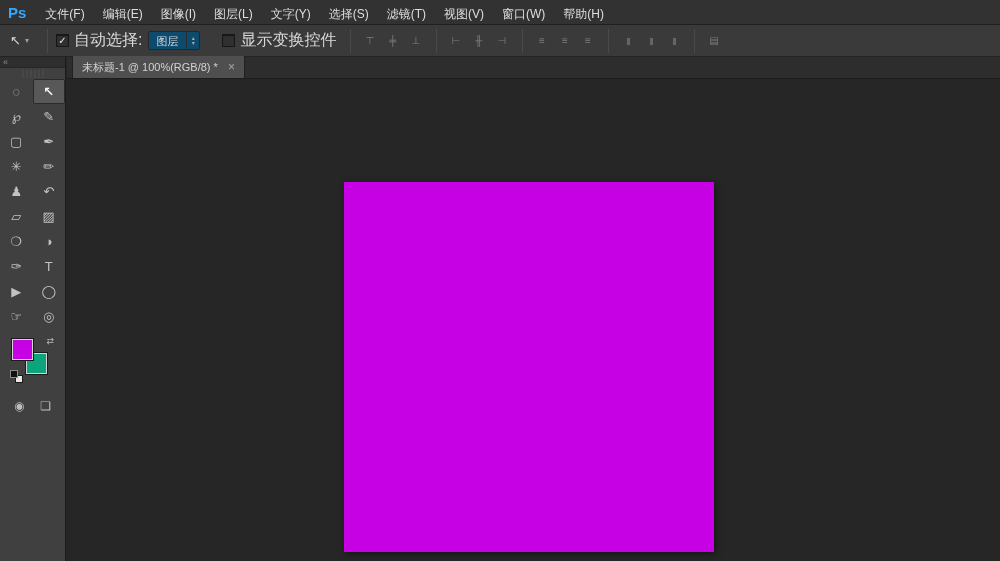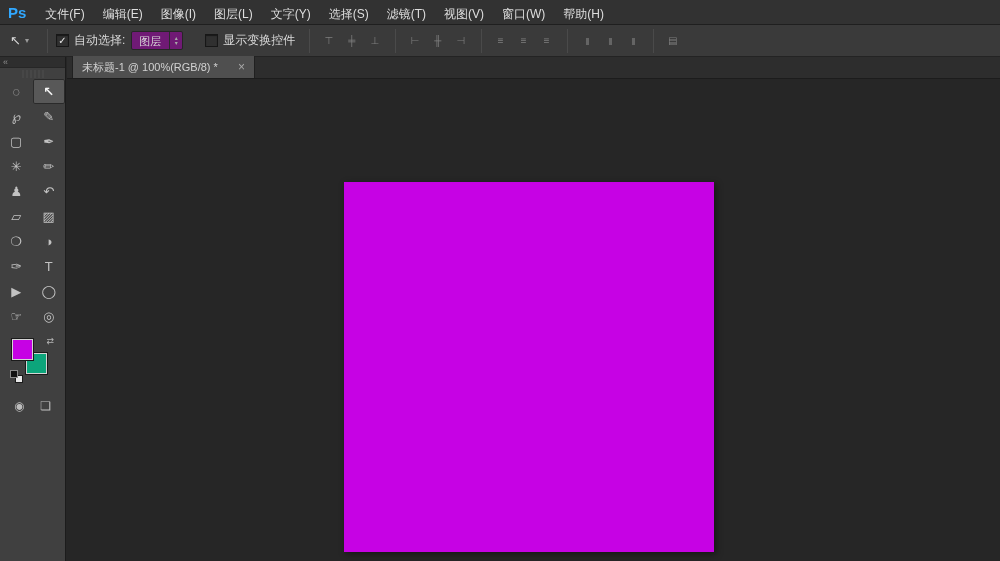--- a/index.html
+++ b/index.html
@@ -16,22 +16,22 @@
   
   .optionsbar { position:absolute; left:0; top:25px; width:1000px; height:32px;
     background:#3a3a3a; border-bottom:1px solid #232323; display:flex; align-items:center; padding-left:10px; }
   .tool-preset { display:flex; align-items:center; color:#cfcfcf; margin-right:10px; }
   .tool-preset .tp-icon { font-size:13px; color:#d8d8d8; }
   .tool-preset .tp-arrow { font-size:8px; color:#9a9a9a; margin-left:4px; }
   .opt-sep { width:1px; height:24px; background:#2b2b2b; border-right:1px solid #4a4a4a; margin:0 8px; }
   .checkbox { width:13px; height:13px; background:#303030; border:1px solid #171717;
     box-shadow:inset 0 1px 1px rgba(0,0,0,.5); color:#e8e8e8; font-size:10px; line-height:11px;
     text-align:center; margin-right:5px; }
-  .opt-label { color:#d8d8d8; font-size:12px; margin-right:6px; }
-  .dropdown { display:flex; align-items:stretch; height:19px; background:#701a75;
+  .opt-label { color:#d8d8d8; font-size:16px; margin-right:6px; }
+  .dropdown { display:flex; align-items:stretch; height:19px; background:#0c4a6e;
     border:1px solid #262626; border-radius:2px; margin-right:4px; }
   .dd-value { color:#d8d8d8; font-size:11px; padding:2px 8px 0 7px; min-width:36px; }
   .dd-spin { display:flex; flex-direction:column; justify-content:center; align-items:center;
     width:13px; border-left:1px solid #2c2c2c; color:#a8a8a8; }
   .dd-spin span { font-size:6px; line-height:5px; }
   .gap18 { width:18px; }
   .icon-btn { width:21px; height:19px; display:flex; align-items:center; justify-content:center;
     color:#7f7f7f; font-size:10px; margin-right:2px; border-radius:2px; }
   .icon-btn.lines { font-size:8px; letter-spacing:-1px; }
 
@@ -61,21 +61,21 @@
   .mini .m-front { position:absolute; left:0; top:0; width:8px; height:8px;
     background:#111; border:1px solid #8a8a8a; z-index:2; }
 
   .panel-bottom { display:flex; justify-content:space-around; margin-top:16px; padding:0 6px; }
   .pb-icon { color:#bdbdbd; font-size:12px; }
 
   
   .tabbar { position:absolute; left:67px; top:57px; right:0; height:22px;
     background:#2d2d2d; border-bottom:1px solid #1c1c1c; display:flex; align-items:flex-end; padding-left:5px; }
   .tab { display:flex; align-items:center; height:22px; padding:0 9px; background:#4f4f4f;
-    border-right:1px solid #202020; border-left:1px solid #202020; gap:20px; }
+    border-right:1px solid #202020; border-left:1px solid #202020; gap:10px; }
   .tab-title { color:#d2d2d2; font-size:11px; white-space:nowrap; }
   .tab-close { color:#a8a8a8; font-size:12px; line-height:12px; cursor:default; }
 
   
   .canvas { position:absolute; left:67px; top:79px; right:0; bottom:0; }
   .artboard { position:absolute; left:277px; top:103px; width:370px; height:370px;
     box-shadow:2px 2px 7px rgba(0,0,0,.45); }
 </style>
 </head>
 <body>

